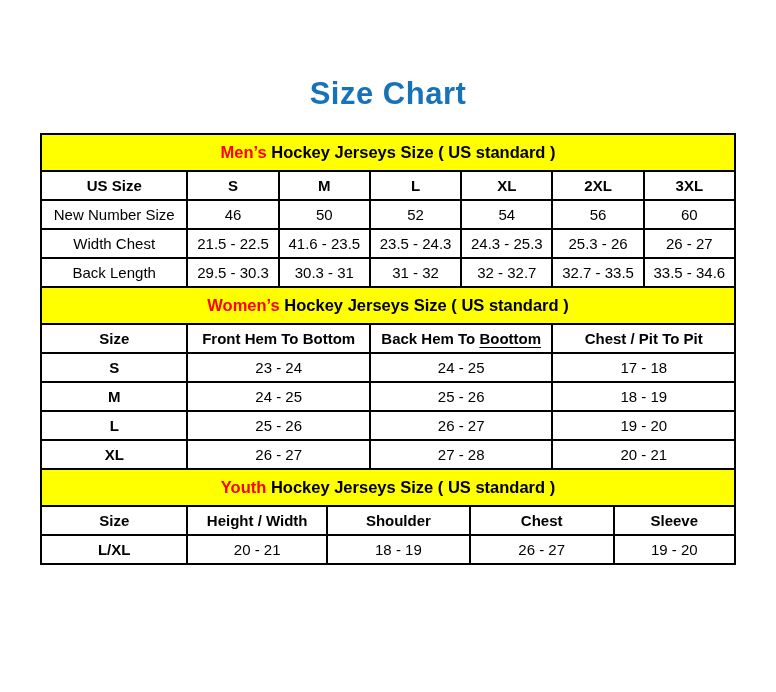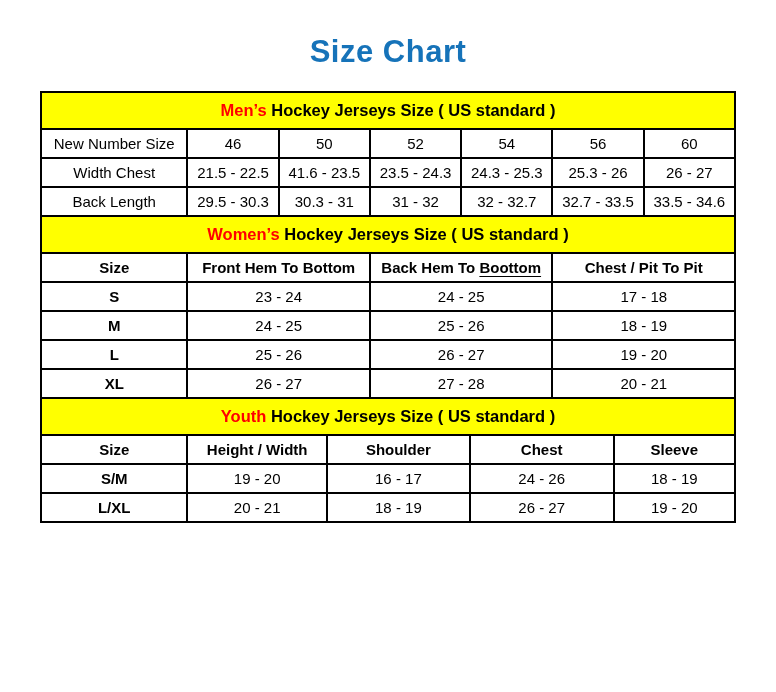--- a/index.html
+++ b/index.html
@@ -5,21 +5,21 @@
   html, body { margin: 0; padding: 0; }
   body {
     width: 776px; height: 692px;
     background: #ffffff;
     font-family: "Liberation Sans", sans-serif;
     color: #000;
     overflow: hidden;
   }
   .page-title {
     margin: 0;
-    padding-top: 34px;
+    padding-top: 76px;
     text-align: center;
     font-size: 31px;
     font-weight: 700;
     letter-spacing: 0.5px;
     color: #1673B9;
   }
   .tables-wrap {
     width: 696px;
     margin: 21px auto 16px auto;
   }
@@ -72,20 +72,29 @@
         <col style="width:13.15%">
         <col style="width:13.15%">
         <col style="width:13.15%">
         <col style="width:13.15%">
         <col style="width:13.15%">
         <col style="width:13.15%">
     </colgroup>
     <tbody>
       <tr class="band">
         <td colspan="7"><span class="hl">Men’s</span><span> Hockey Jerseys Size ( US standard )</span></td>
+      </tr>
+      <tr class="colhead">
+        <th>US Size</th>
+        <th>S</th>
+        <th>M</th>
+        <th>L</th>
+        <th>XL</th>
+        <th>2XL</th>
+        <th>3XL</th>
       </tr>
       <tr class="datarow">
         <td>New Number Size</td>
         <td>46</td>
         <td>50</td>
         <td>52</td>
         <td>54</td>
         <td>56</td>
         <td>60</td>
       </tr>
@@ -167,27 +176,20 @@
         <td colspan="5"><span class="hl">Youth</span><span> Hockey Jerseys Size ( US standard )</span></td>
       </tr>
       <tr class="colhead">
         <th>Size</th>
         <th>Height / Width</th>
         <th>Shoulder</th>
         <th>Chest</th>
         <th>Sleeve</th>
       </tr>
       <tr class="datarow">
-        <th class="strong">S/M</th>
-        <td>19 - 20</td>
-        <td>16 - 17</td>
-        <td>24 - 26</td>
-        <td>18 - 19</td>
-      </tr>
-      <tr class="datarow">
         <th class="strong">L/XL</th>
         <td>20 - 21</td>
         <td>18 - 19</td>
         <td>26 - 27</td>
         <td>19 - 20</td>
       </tr>
     </tbody>
   </table>
 
 </div>

